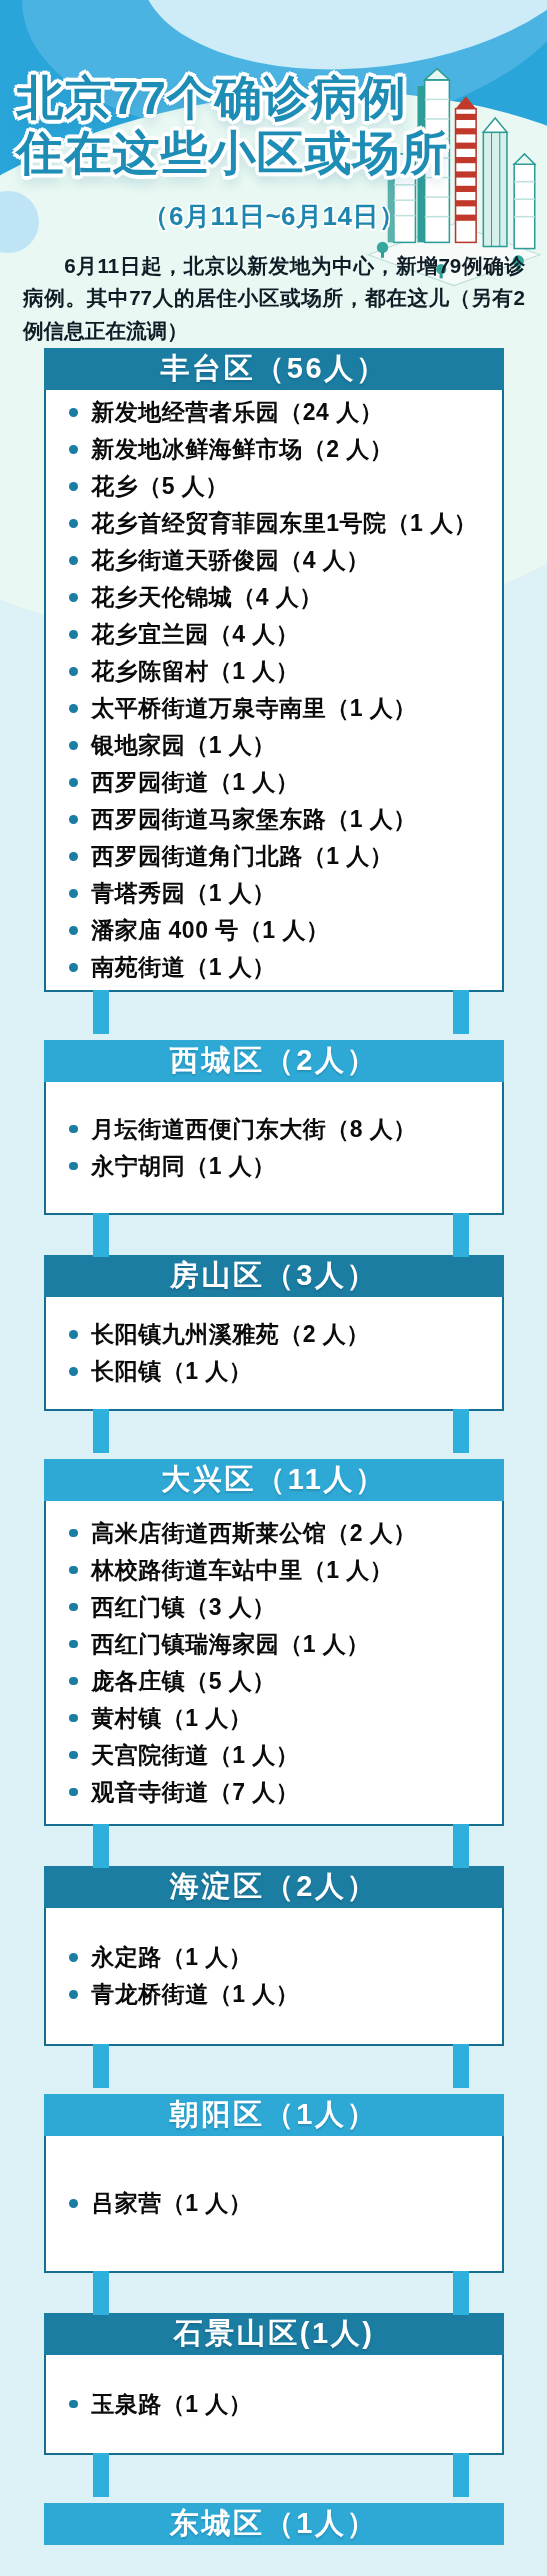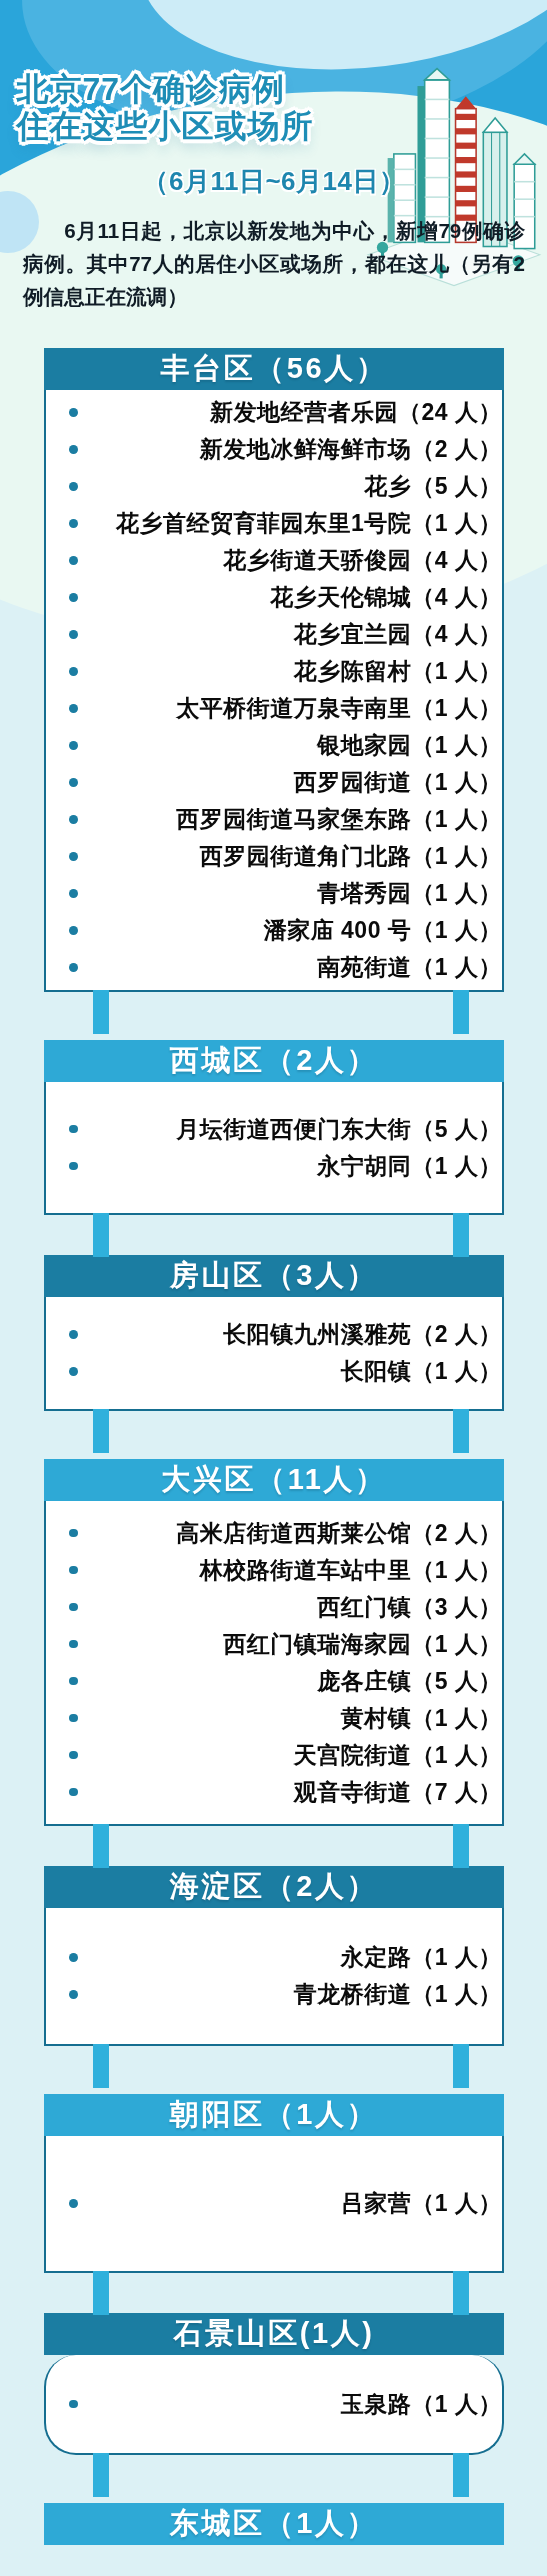--- a/index.html
+++ b/index.html
@@ -20,21 +20,21 @@
   .shape{position:absolute; border-radius:50%;}
   .w-dark  {width:979px;height:489px; left:-216px; top:-242px; background:var(--c-wave-dark); transform:rotate(-9deg);}
   .w-main  {width:989px;height:495px; left:-222px; top:-289px; background:var(--c-wave-main); transform:rotate(-4deg);}
   .w-mid   {width:567px;height:309px; left:20.6px;  top:-175px; background:var(--c-wave-mid); transform:rotate(-6deg);}
   .w-crest {width:464px; height:237px; left:139px; top:-170px; background:var(--c-wave-crest); transform:rotate(-7deg);}
   .w-blob  {width:902px;height:541px;left:-170px; top:95px;  background:var(--c-mint); transform:rotate(-7deg);}
   .w-dot   {width:62px; height:62px; left:-23px;  top:191px;  background:#bfe4f5;}
   .hero-content{position:relative; z-index:2; padding-top:71px;}
   .hero-title{
     margin:0; padding-left:16.5px; color:var(--c-title);
-    font-size:32px; line-height:1.16; font-weight:900; letter-spacing:1px;
+    font-size:47px; line-height:1.16; font-weight:900; letter-spacing:1px;
     text-shadow:-2.6px -2.6px 0 #fff,2.6px -2.6px 0 #fff,-2.6px 2.6px 0 #fff,2.6px 2.6px 0 #fff,
                 -3.6px 0 0 #fff,3.6px 0 0 #fff,0 -3.6px 0 #fff,0 3.6px 0 #fff,
                 0 8.2px 11.3px rgba(30,120,160,.30);
   }
   .hero-sub{
     margin-top:19px; text-align:center; color:var(--c-subtitle);
     font-size:26px; font-weight:900; letter-spacing:0.5px;
     text-shadow:-1.5px -1.5px 0 #fff,1.5px -1.5px 0 #fff,-1.5px 1.5px 0 #fff,1.5px 1.5px 0 #fff;
   }
   .hero-intro{
@@ -51,21 +51,21 @@
     text-shadow:0 1.5px 2.1px rgba(0,40,60,.18);
   }
   .theme-dark  .card-header{background:var(--c-header-dark);}
   .theme-light .card-header{background:var(--c-header-light);margin-top:8px;}
   .card-body{
     box-sizing:border-box; background:#fff;
     border:2.6px solid var(--c-border); border-top:none;
     display:flex; flex-direction:column; justify-content:center;
     padding-left:23px;
   }
-  .row{height:37px; display:flex; align-items:center;justify-content:space-between;}
+  .row{height:37px; display:flex; align-items:center;}
   .bullet{flex:none; width:8.8px; height:8.8px; border-radius:50%; background:var(--c-bullet); margin-right:13.4px;}
   .row-label{color:#0b0b0b; font-size:23px; font-weight:700; letter-spacing:0.5px; white-space:nowrap;}
   .connector{position:relative; height:40px;}
   .connector::before,.connector::after{
     content:""; position:absolute; top:-2.1px; bottom:-2.1px; width:15.5px; background:var(--c-connector);
   }
   .connector::before{left:49px;}
   .connector::after{left:409px;}
 </style>
 </head>
@@ -211,21 +211,21 @@
             <span class="row-label">南苑街道（1 人）</span>
           </div>
         </div>
   </section>
       <div class="connector"></div>
       <section class="card theme-light">
     <h2 class="card-header">西城区（2人）</h2>
     <div class="card-body" style="min-height: 133px;">
           <div class="row">
             <span class="bullet"></span>
-            <span class="row-label">月坛街道西便门东大街（5 人）</span>
+            <span class="row-label">月坛街道西便门东大街（8 人）</span>
           </div>
           <div class="row">
             <span class="bullet"></span>
             <span class="row-label">永宁胡同（1 人）</span>
           </div>
         </div>
   </section>
       <div class="connector"></div>
       <section class="card theme-dark">
     <h2 class="card-header">房山区（3人）</h2>
@@ -298,21 +298,21 @@
     <div class="card-body" style="min-height: 137px;">
           <div class="row">
             <span class="bullet"></span>
             <span class="row-label">吕家营（1 人）</span>
           </div>
         </div>
   </section>
       <div class="connector"></div>
       <section class="card theme-dark">
     <h2 class="card-header">石景山区(1人)</h2>
-    <div class="card-body" style="min-height: 100px; border-radius: 32px;">
+    <div class="card-body" style="min-height: 100px;">
           <div class="row">
             <span class="bullet"></span>
             <span class="row-label">玉泉路（1 人）</span>
           </div>
         </div>
   </section>
       <div class="connector"></div>
       <section class="card theme-light">
     <h2 class="card-header">东城区（1人）</h2>
 

